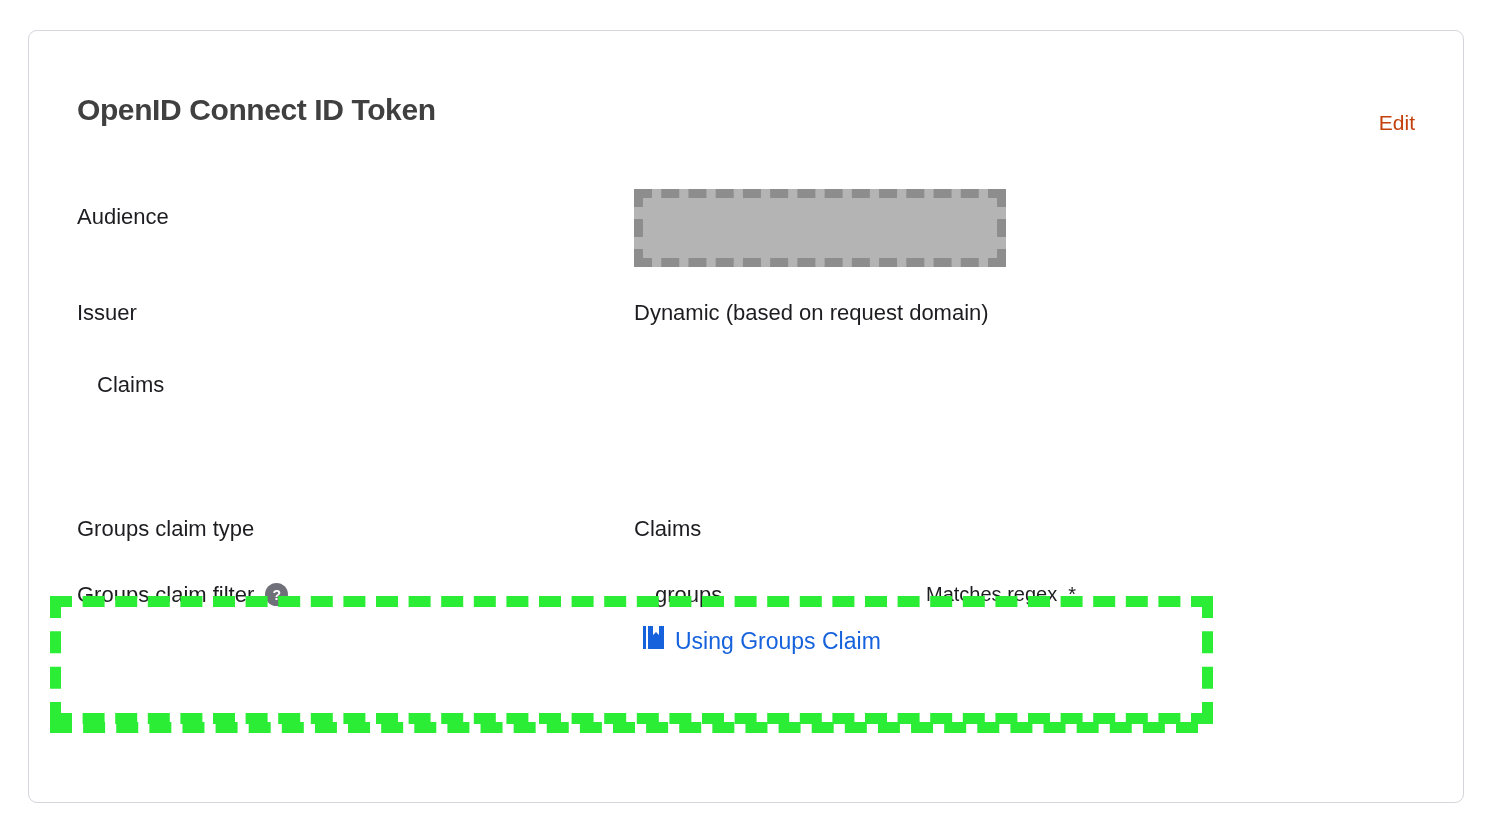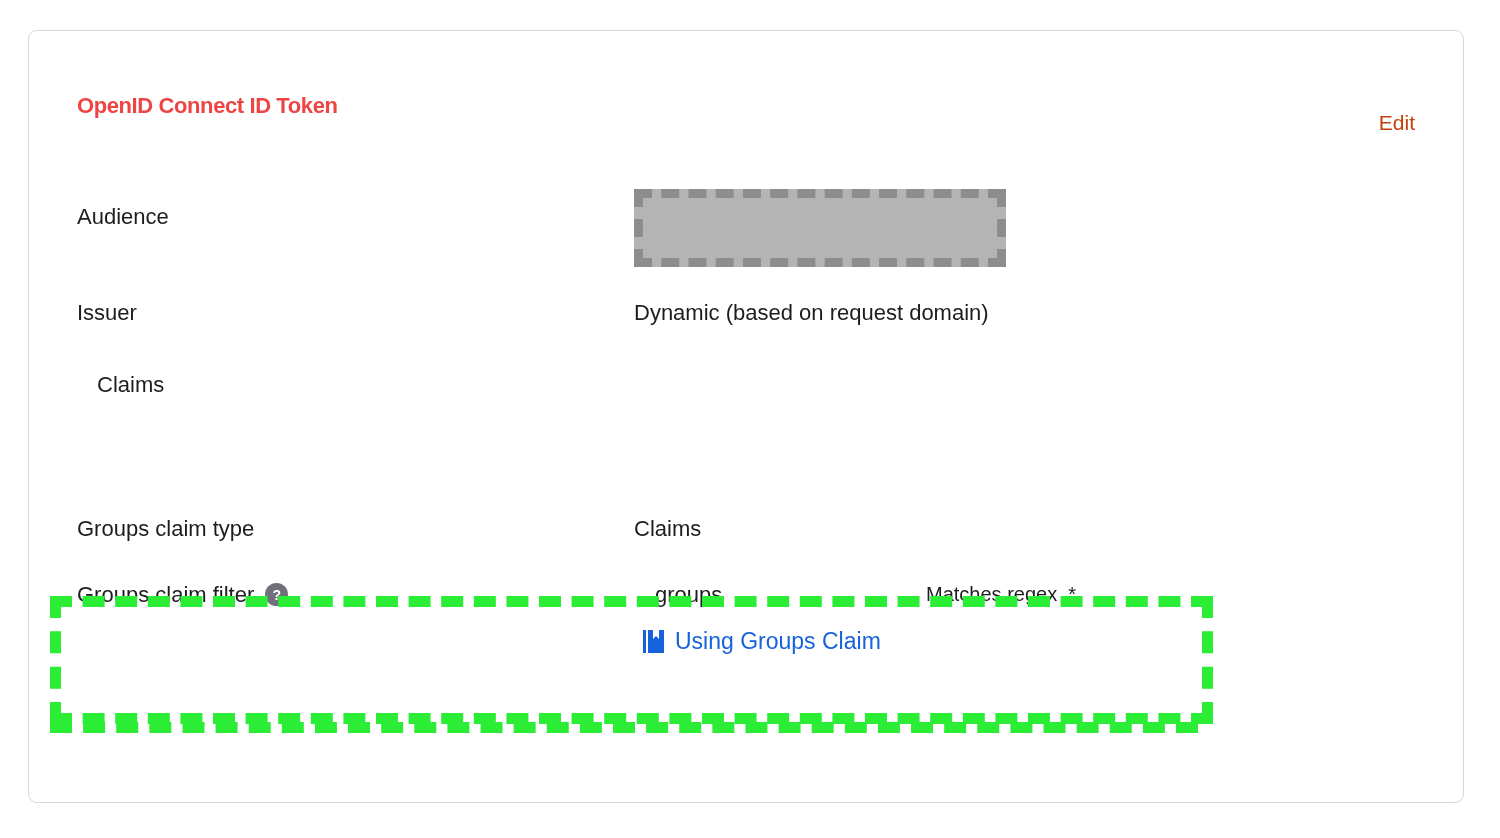--- a/index.html
+++ b/index.html
@@ -41,24 +41,24 @@
     position: absolute;
     left: 48px;
     top: 62px;
     right: 48px;
     height: 50px;
   }
   .card-title {
     position: absolute;
     left: 0;
     top: 0;
-    font-size: 22px;
+    font-size: 30px;
     font-weight: 700;
     letter-spacing: -0.4px;
-    color: #ef4444;
+    color: #404040;
     white-space: nowrap;
   }
   .edit-link {
     position: absolute;
     right: 0;
     top: 18px;
     font-size: 21px;
     font-weight: 400;
     color: #c2410c;
     text-decoration: none;
@@ -153,21 +153,21 @@
     top: 0;
     font-size: 20px;
     line-height: 31px;
     white-space: nowrap;
   }
   .doc-link {
     position: absolute;
     left: 9px;
     top: 47px;
     display: inline-flex;
-    align-items: center;
+    align-items: flex-start;
     gap: 11px;
     color: #1662dd;
     font-size: 23px;
     text-decoration: none;
     cursor: pointer;
     white-space: nowrap;
   }
   .book-icon {
     display: inline-block;
     width: 21px;

